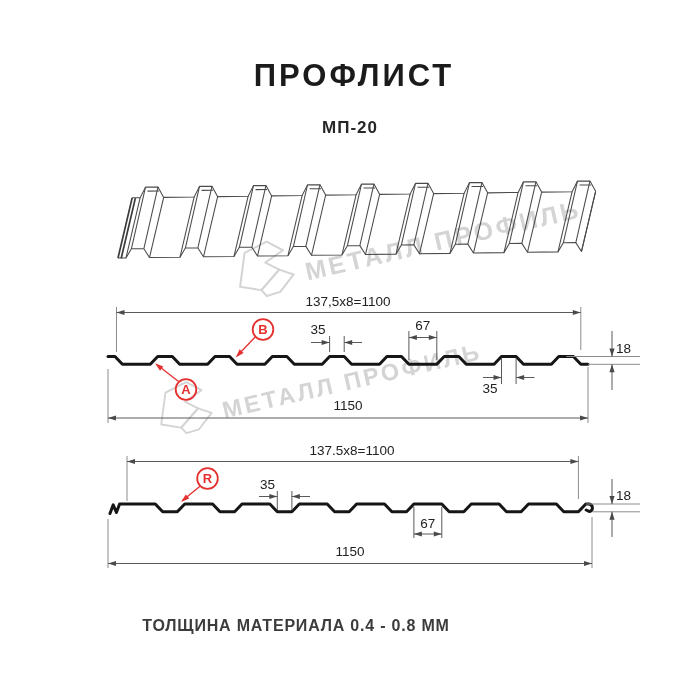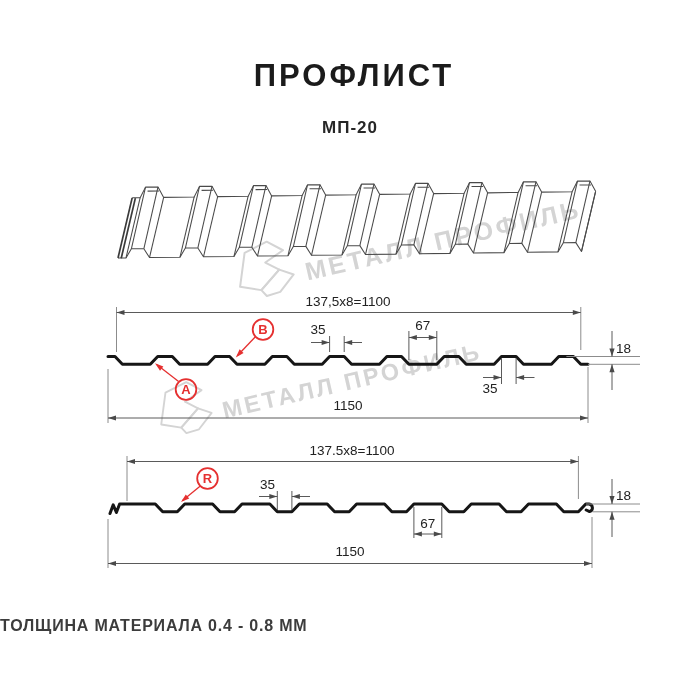--- a/index.html
+++ b/index.html
@@ -2,21 +2,21 @@
 <html style="--red: #e53030; --wm: #d4d4d4;"><head>
 <meta charset="utf-8">
 <style>
   html,body{margin:0;padding:0;background:#fff;}
   .page{position:relative;width:700px;height:700px;background:#fff;overflow:hidden;
         font-family:"Liberation Sans",sans-serif;}
   .title{position:absolute;left:4px;top:58px;width:700px;text-align:center;
          font-size:31px;font-weight:bold;letter-spacing:3px;color:#1b1b1b;}
   .subtitle{position:absolute;left:0;top:99px;width:700px;text-align:center;
          font-size:17px;font-weight:bold;letter-spacing:1px;color:#262626;margin-top:19px;}
-  .footer{position:absolute;left:0;top:617px;width:592px;
+  .footer{position:absolute;left:0;top:617px;width:592px;text-align:center;
          font-size:16px;font-weight:bold;letter-spacing:0.8px;color:#3c3c3c;}
   svg{position:absolute;left:0;top:0;}
   .profile{fill:none;stroke:#161616;stroke-width:3;stroke-linejoin:round;stroke-linecap:round;}
   .l3d{fill:none;stroke:#4a4a4a;stroke-width:1.05;stroke-linejoin:round;}
   .cap{fill:none;stroke:#3a3a3a;stroke-width:1.7;}
   .dim{stroke:#5a5a5a;stroke-width:1;fill:none;}
   .ext{stroke:#8c8c8c;stroke-width:1;fill:none;}
   .ah{fill:#4a4a4a;stroke:none;}
   .dimtxt{font-family:"Liberation Sans",sans-serif;font-size:13.5px;fill:#222;}
   .wml{fill:none;stroke:var(--wm,#d4d4d4);stroke-width:2;stroke-linejoin:round;}

